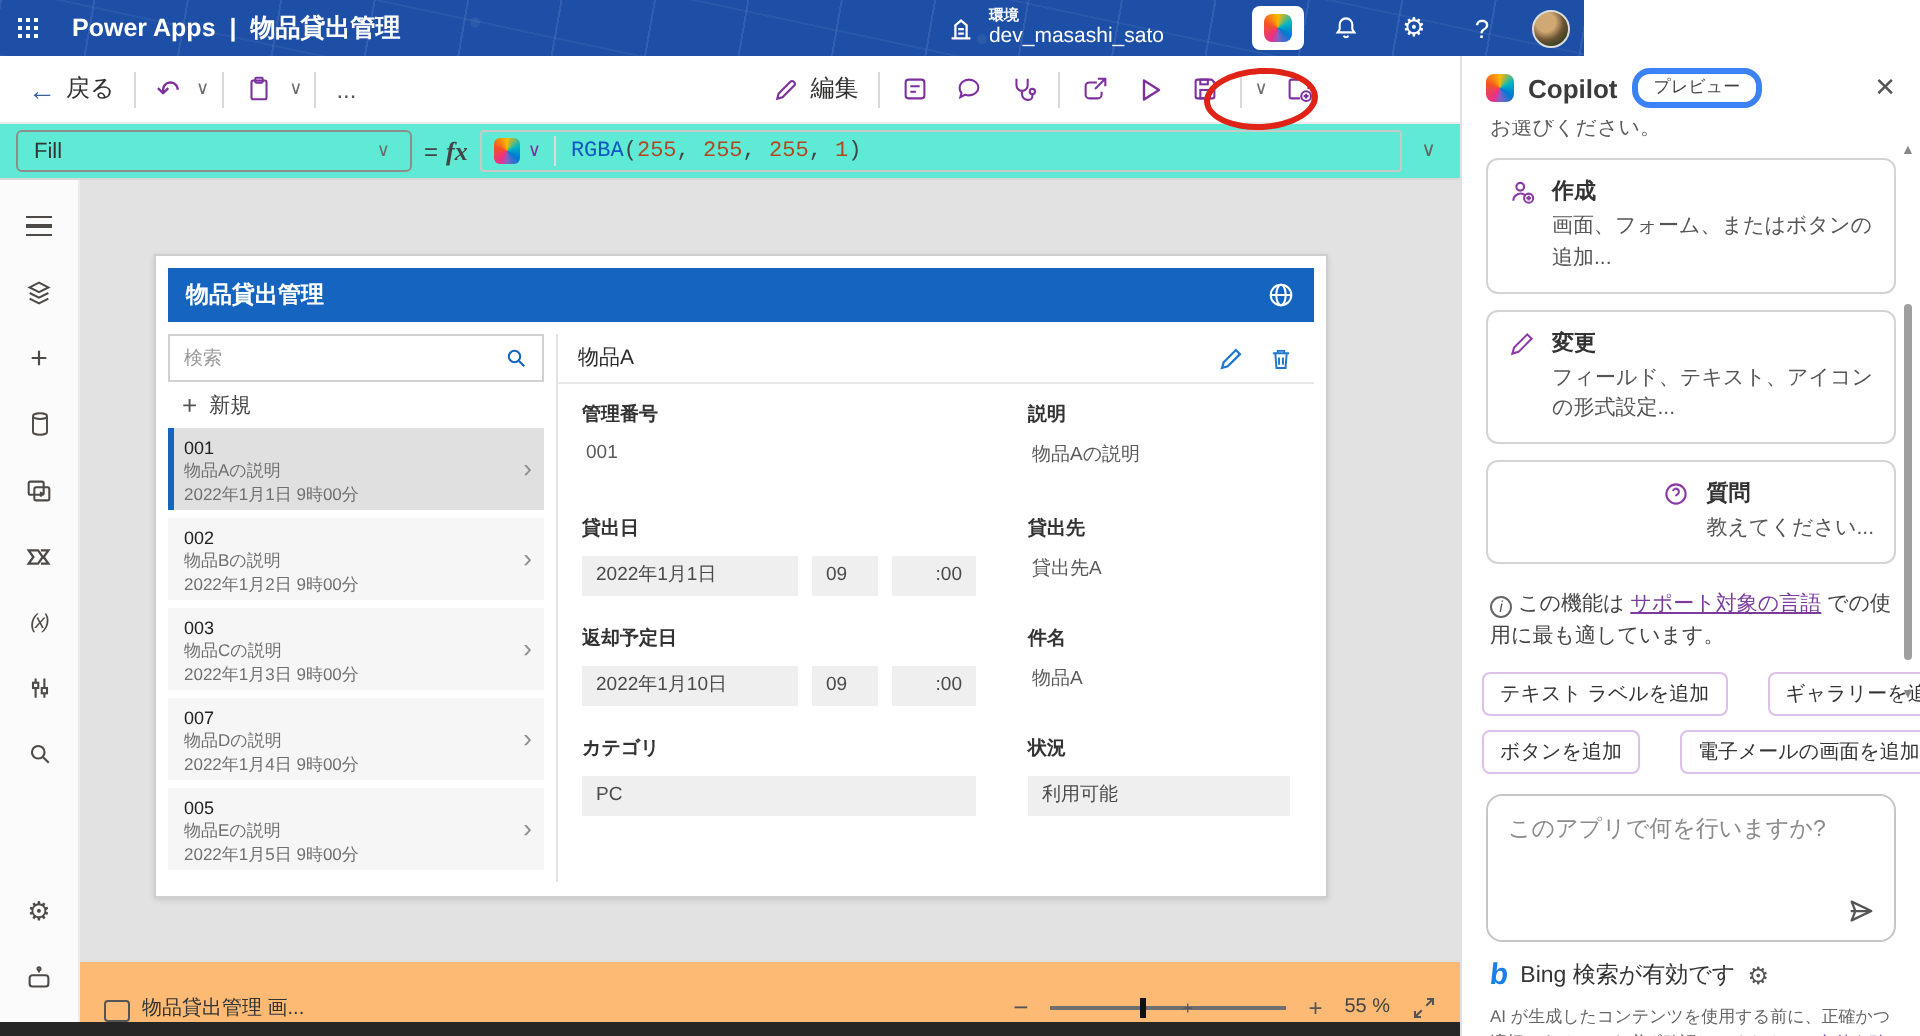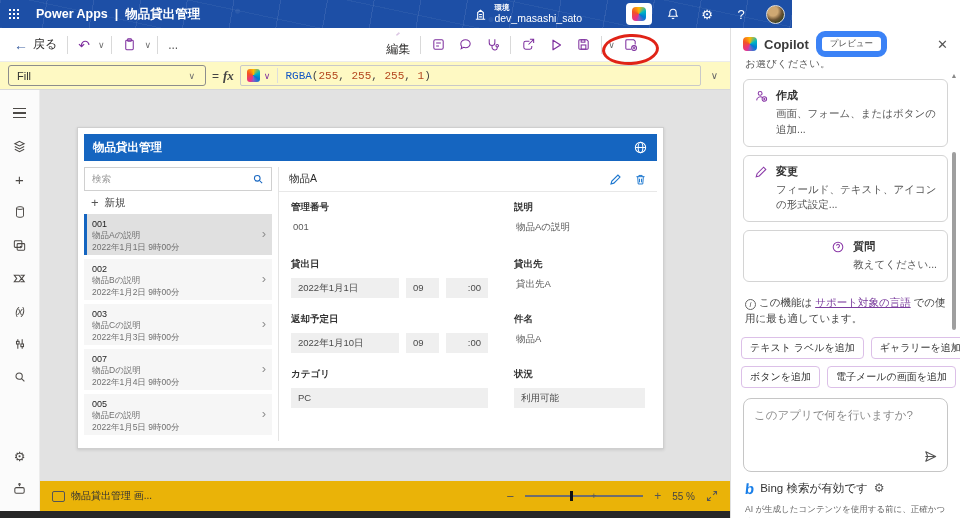--- a/index.html
+++ b/index.html
@@ -49,21 +49,21 @@
   .cmd .uni { font-size:14px; line-height:1; }
   .vdiv { width:1px; height:18px; background:#d9d9d9; margin:0 4px; }
   .chev { font-size:9px; color:#6d6d6d; padding:0 2px; cursor:pointer;}
   .back-arrow { font-size:14px; color:#3b5fa0; }
   .annotation-ellipse {
     position:absolute; left:602px; top:34px; width:57px; height:31px;
     border:3.5px solid #e02317; border-radius:50%; transform:rotate(-3deg); pointer-events:none; z-index:5;
   }
   
   .fxbar {
-    position:absolute; left:0; top:62px; width:730px; height:28px; background:#fef9c3;
+    position:absolute; left:0; top:62px; width:730px; height:28px; background:#5eead4;
     border-bottom:1px solid #d8d8d8; display:flex; align-items:center; padding:0 8px; gap:6px;
   }
   .prop-select {
     width:198px; height:21px; border:1px solid #8d8d8d; border-radius:3px;
     display:flex; align-items:center; padding:0 8px; font-size:11px; color:#333; cursor:pointer;
   }
   .prop-select .chev { margin-left:auto; }
   .eqfx { display:flex; align-items:center; gap:4px; font-size:12px; color:#444; }
   .fx-italic { font-style:italic; font-family:"Liberation Serif","DejaVu Serif",serif; font-weight:bold; font-size:13px;}
   .formula-box { flex:1; height:21px; border:1px solid #c9c9c9; border-radius:2px; display:flex; align-items:center; gap:4px; padding:0 6px; }
@@ -119,58 +119,58 @@
   .field { margin-bottom:15px; }
   .field.tall { margin-bottom:24px; }
   .field .lbl { font-size:9.5px; font-weight:bold; color:#333; margin-bottom:7px; }
   .field .val { font-size:9.5px; color:#5a5a5a; padding-left:2px;}
   .boxval { background:#efefef; height:20px; line-height:20px; padding:0 7px; font-size:9.5px; color:#4a4a4a; }
   .dt-row { display:flex; gap:7px; }
   .dt-row .d { width:108px; } .dt-row .h { width:33px; } .dt-row .m { width:42px;text-align:right; }
   .boxwide { width:100%; }
   
   .statusbar {
-    position:absolute; left:40px; top:480px; width:690px; height:31px; background:#eab308;
-    border-top:1px solid #e0e0e0; display:flex; align-items:center; padding:0 12px; font-size:10px; color:#333;
+    position:absolute; left:40px; top:480px; width:690px; height:31px; background:#fdba74;
+    border-top:1px solid #e0e0e0; display:flex; align-items:flex-end; padding:0 12px; font-size:10px; color:#333;
   }
   .scr-ic { width:13px; height:11px; border:1.3px solid #555; border-radius:2px; margin-right:6px; }
   .zoomctl { margin-left:auto; display:flex; align-items:center; gap:11px; color:#555; }
   .zoomtrack { position:relative; width:118px; height:2px; background:#6e6e6e; }
   .zoomhandle { position:absolute; left:38%; top:-4px; width:2.5px; height:10px; background:#111; }
   .zoomnotch { position:absolute; left:56%; top:-4px; font-size:9px; color:#555; }
   .zminus { font-size:13px; cursor:pointer;} .zplus { font-size:12px; cursor:pointer;}
   .zpct { color:#444; }
   .bottom-strip { position:absolute; left:0; top:511px; width:960px; height:7px; background:#262626; }
   
   .copilot {
     position:absolute; left:730px; top:28px; width:230px; height:490px; background:#fff;
     border-left:1px solid #e0e0e0;
   }
   .cp-header { height:32px; display:flex; align-items:center; gap:7px; padding:0 12px; }
   .cp-title { font-size:13px; font-weight:bold; color:#3b3b3b; }
-  .cp-badge { border:6px solid #3b82f6; border-radius:9px; padding:1px 8px; font-size:8.5px; color:#444; }
+  .cp-badge { border:3px solid #3b82f6; border-radius:9px; padding:1px 8px; font-size:8.5px; color:#444; }
   .cp-close { margin-left:auto; font-size:13px; color:#555; cursor:pointer; }
   .cp-scrolltext { height:11px; overflow:hidden; margin:0 14px 4px 14px; }
   .cp-scrolltext span { display:block; font-size:10.5px; color:#5c5c5c; margin-top:-3px;}
   .cp-cards { padding:4px 12px 0 12px; }
   .cp-card {
     border:1px solid #d4d4d4; border-radius:6px; padding:8px 10px; margin-bottom:8px;
     display:flex; gap:8px; cursor:pointer; background:#fff;justify-content:flex-end;
   }
   .cp-card .ic { color:#8b3aa8; flex:0 0 auto; margin-top:1px;}
   .cp-card .t { font-size:11px; font-weight:bold; color:#333; margin-bottom:3px; }
   .cp-card .d { font-size:10.5px; color:#555; line-height:1.5; }
   .cp-info { padding:4px 14px 8px 14px; font-size:10.5px; color:#444; line-height:1.55; }
   .cp-info .ilink { color:#7a3b9d; text-decoration:underline; cursor:pointer;}
   .i-circ {
     display:inline-flex; width:11px; height:11px; border:1px solid #666; border-radius:50%;
     align-items:center; justify-content:center; font-size:8px; font-style:italic; color:#555; margin-right:3px; vertical-align:-1px;
   }
   .cp-chips { padding:2px 10px; display:flex; flex-direction:column; gap:7px; }
-  .chip-row { display:flex; gap:7px; justify-content:space-between; align-items:center;}
+  .chip-row { display:flex; gap:20px; justify-content:space-between; align-items:center;}
   .chip {
     border:1px solid #dcc0e8; border-radius:4px; background:#fff; padding:3px 8px;
     font-size:10px; color:#333; cursor:pointer; white-space:nowrap;
   }
   .refresh { color:#6d3f85; font-size:13px; cursor:pointer; line-height:1;}
   .cp-inputcard {
     margin:8px 12px 0 12px; height:74px; border:1px solid #c6c6c6; border-radius:8px; position:relative;
   }
   .cp-inputcard textarea {
     width:100%; height:52px; border:none; outline:none; resize:none; border-radius:8px;
@@ -262,21 +262,21 @@
         <rect x="4" y="3.5" width="8" height="10" rx="1"></rect>
           <rect x="6" y="2" width="4" height="2.6" rx="0.6"></rect>
       </svg>
     </div>
     <span class="chev">∨</span>
     <span class="vdiv"></span>
     <div class="cmd">
       <span style="color:#555;">...</span>
     </div>
 
-    <div class="cmd" style="margin-left:196px;flex-direction:column;">
+    <div class="cmd" style="margin-left:196px;">
       <svg class="ic16" width="14" height="14" viewBox="0 0 16 16" fill="none" stroke="currentColor" stroke-width="1.2">
         <path d="M3 13 l0.8-3 L10.5 3.3 a1.3 1.3 0 0 1 1.9 0 l0.3 0.3 a1.3 1.3 0 0 1 0 1.9 L6 12.2 Z"></path>
       </svg>
       <span>編集</span>
     </div>
     <span class="vdiv"></span>
     <div class="cmd">
       <svg class="ic16" width="15" height="15" viewBox="0 0 16 16" fill="none" stroke="currentColor" stroke-width="1.1">
         <rect x="3" y="3" width="10" height="10" rx="1.5"></rect>
           <path d="M5.5 6.5 h5 M5.5 9.5 h3"></path>

